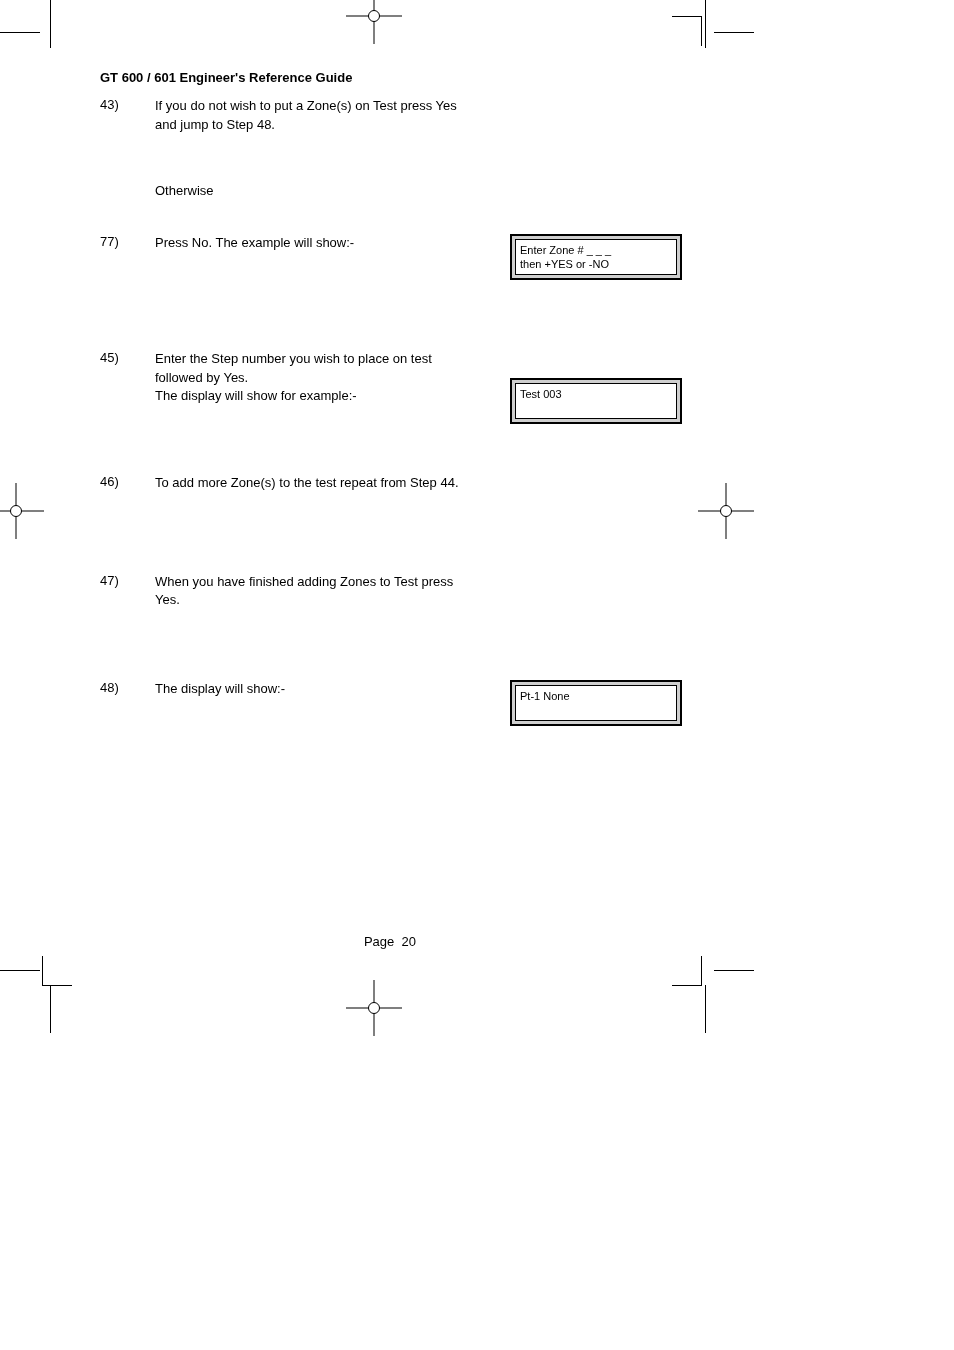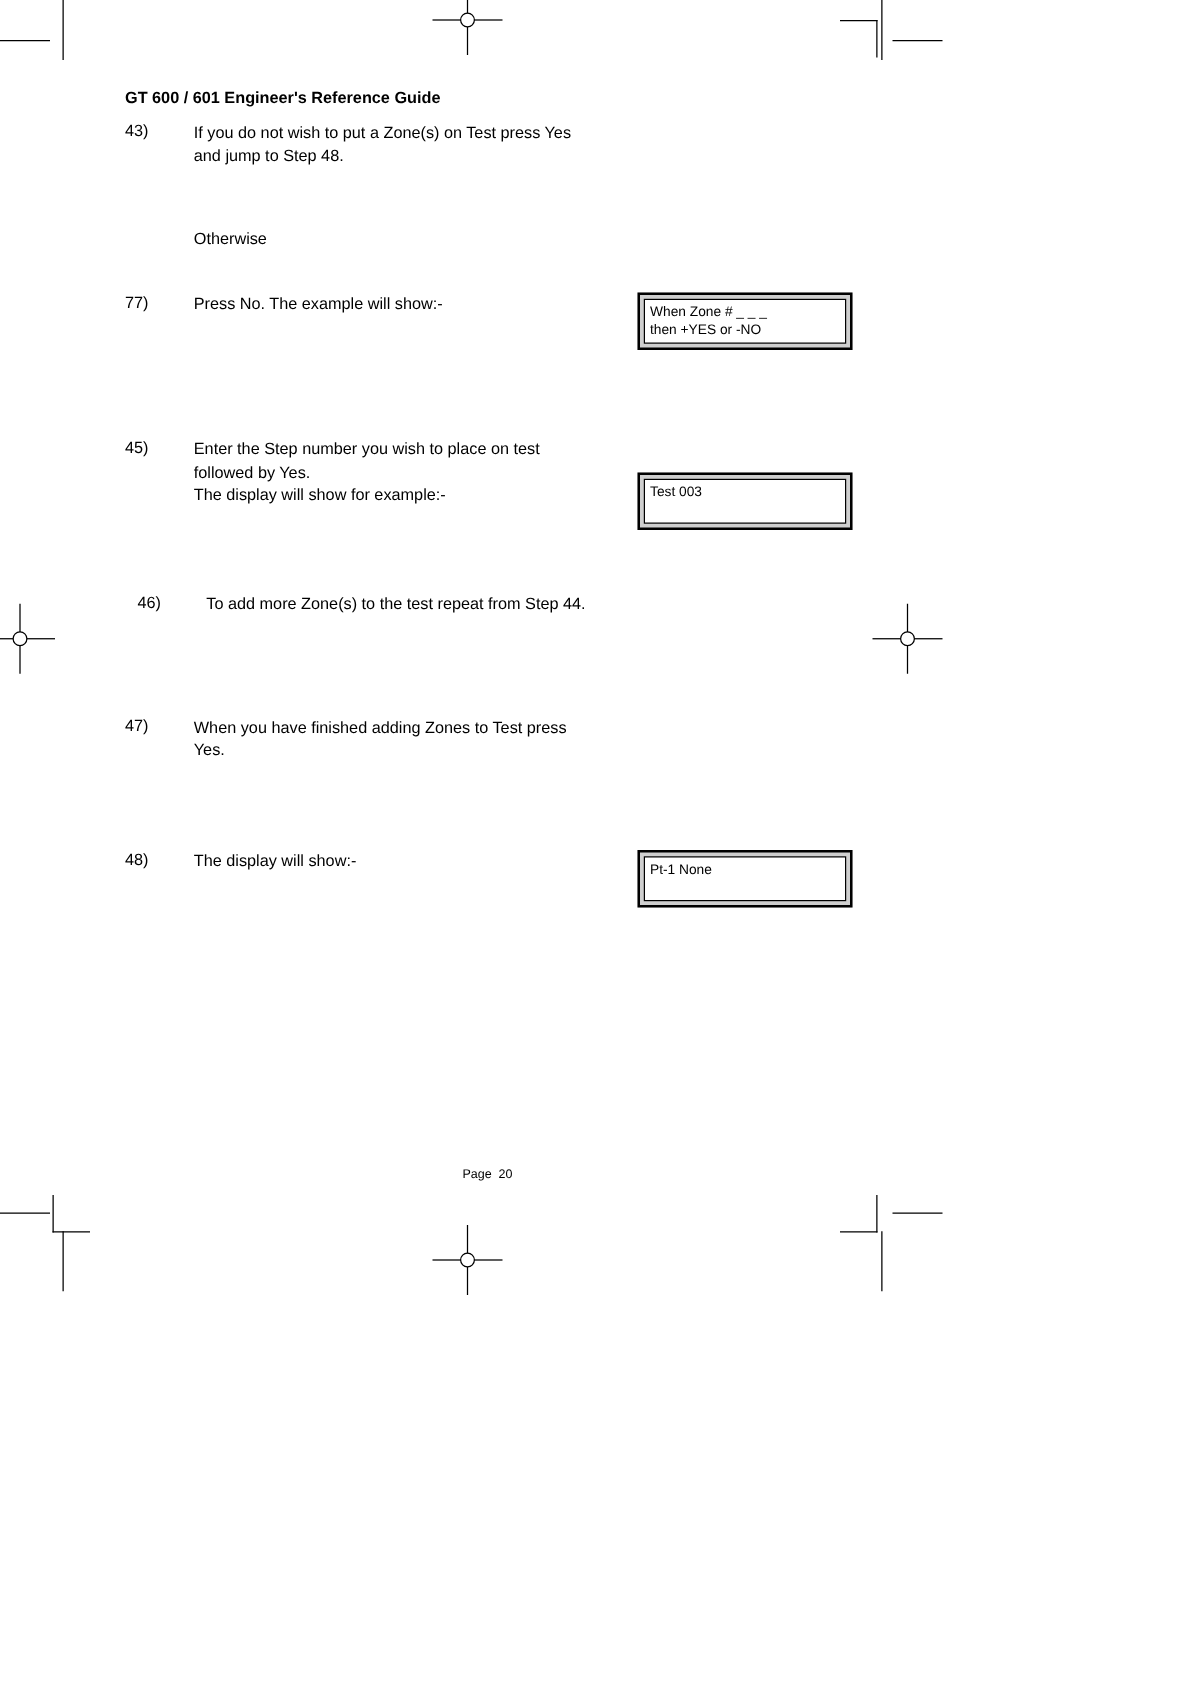--- a/index.html
+++ b/index.html
@@ -143,21 +143,21 @@
     height: 100%;
     font-family: Arial, Helvetica, sans-serif;
   }
 
   .page-footer {
     position: absolute;
     top: 934px;
     left: 100px;
     width: 580px;
     text-align: center;
-    font-size: 10px;
+    font-size: 13px;
   }
 </style>
 </head>
 <body>
 
 <div class="crop-h crop-top-left-h"></div>
 <div class="crop-v crop-top-left-v"></div>
 <div class="crop-h crop-top-right-h"></div>
 <div class="crop-v crop-top-right-v"></div>
 <div class="crop-h crop-bot-left-h"></div>
@@ -211,21 +211,21 @@
 
   <div class="otherwise">Otherwise</div>
 
   <div class="step-block" style="margin-bottom:70px;">
     <div class="step-row">
       <div class="step-num">77)</div>
       <div class="step-text">Press No. The example will show:-</div>
       <div class="step-display">
         <div class="lcd">
           <div class="inner">
-            <div>When Zone # _ _ _</div>
+            <div>Enter Zone # _ _ _</div>
             <div>then +YES or -NO</div>
           </div>
         </div>
       </div>
     </div>
   </div>
 
   <div class="step-block" style="margin-bottom:50px;">
     <div class="step-row">
       <div class="step-num">45)</div>
@@ -235,21 +235,21 @@
         <div class="lcd">
           <div class="inner">
             <div>Test 003</div>
             <div></div>
           </div>
         </div>
       </div>
     </div>
   </div>
 
-  <div class="step-block" style="margin-bottom:80px;margin-left:10px;">
+  <div class="step-block" style="margin-bottom:80px;">
     <div class="step-row">
       <div class="step-num">46)</div>
       <div class="step-text">To add more Zone(s) to the test repeat from Step 44.</div>
     </div>
   </div>
 
   <div class="step-block" style="margin-bottom:70px;">
     <div class="step-row">
       <div class="step-num">47)</div>
       <div class="step-text">When you have finished adding Zones to Test press Yes.</div>

